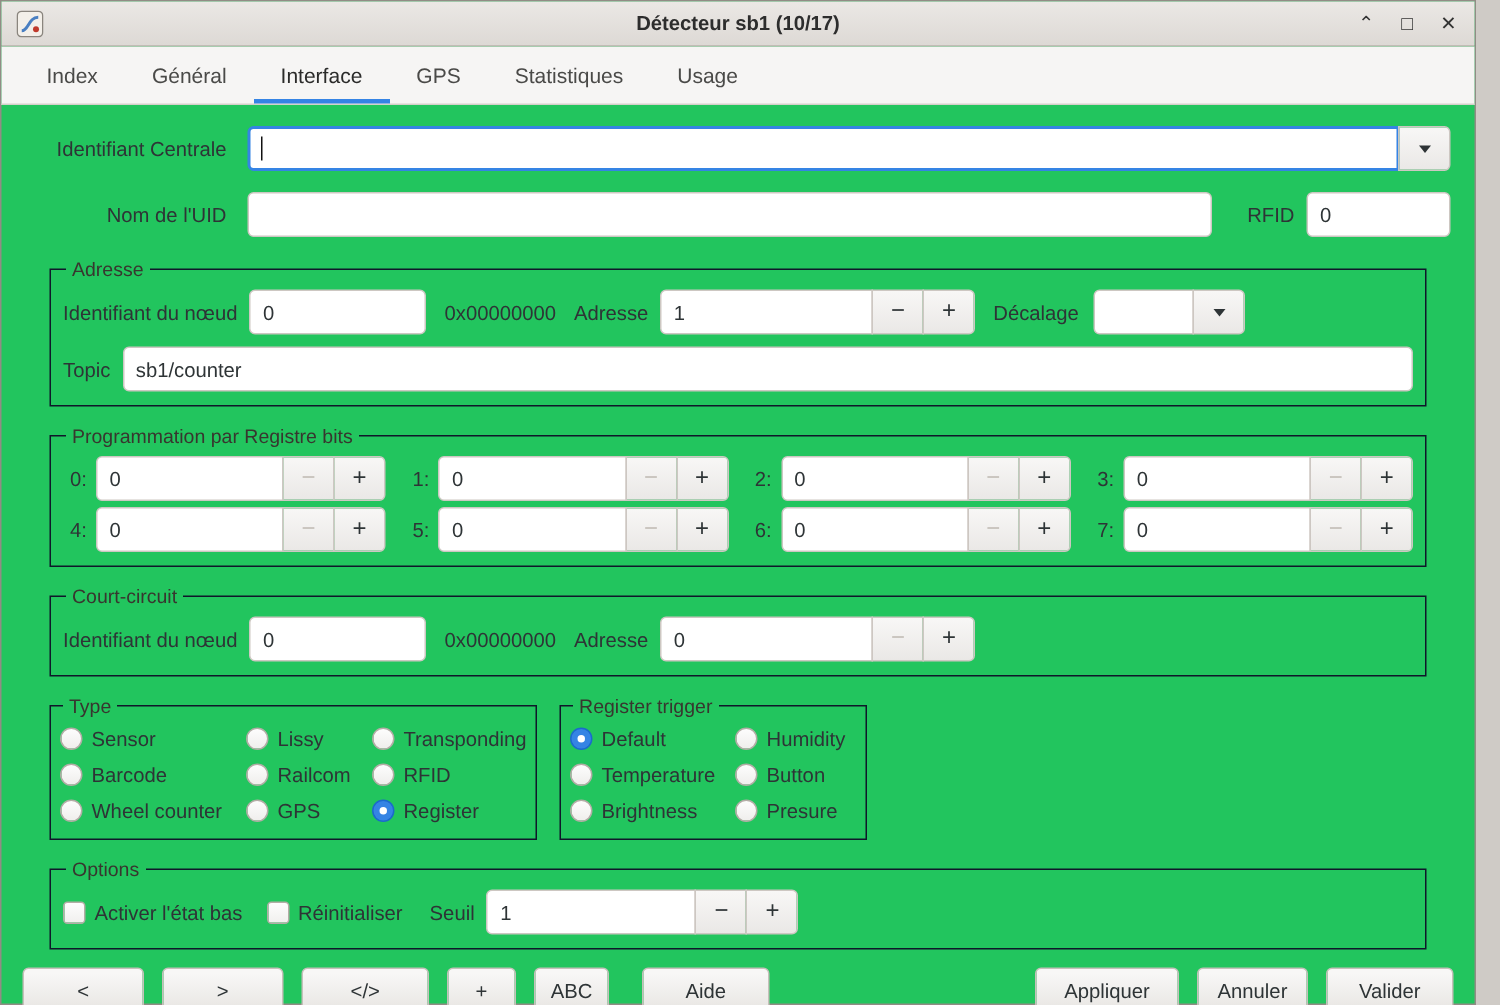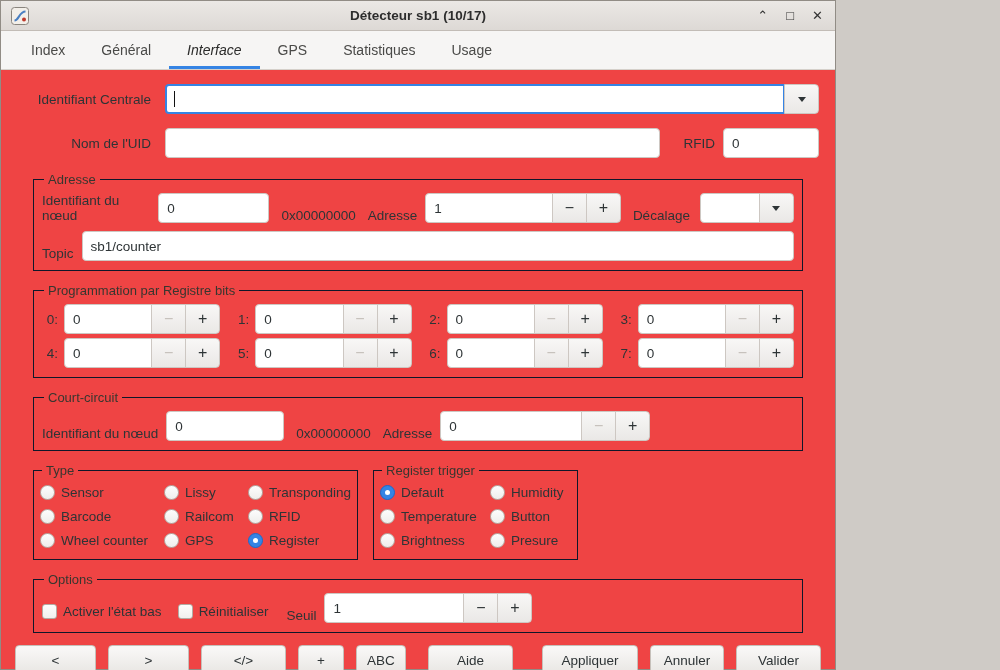--- a/index.html
+++ b/index.html
@@ -2,22 +2,22 @@
 <html><head>
 <meta charset="utf-8">
 <style>
   html,body{margin:0;padding:0;}
   body{
     width:1000px;height:670px;overflow:hidden;
     font-family:"Liberation Sans","DejaVu Sans",sans-serif;
     font-size:13.5px;color:#2e3436;background:#cfcbc6;
   }
   .window{
-    width:836px;height:670px;box-sizing:border-box;
-    border:1px solid #918c85;background:#ef4444;
+    width:984px;height:670px;box-sizing:border-box;
+    border:1px solid #918c85;background:#22c55e;
     display:flex;flex-direction:column;
   }
   
   .titlebar{
     position:relative;height:30px;flex:0 0 30px;
     background:linear-gradient(#ebe8e5,#ddd9d5);
     border-bottom:1px solid #c2bcb6;
     display:flex;align-items:center;padding:0 10px;box-sizing:border-box;
   }
   .app-icon{width:18px;height:18px;display:inline-flex;}
@@ -28,21 +28,21 @@
   .win-controls{position:absolute;right:12px;display:flex;gap:18px;align-items:center;}
   .wc{font-size:13px;color:#333;line-height:1;cursor:default;}
   
   .tabs{
     display:flex;align-items:stretch;height:39px;flex:0 0 39px;
     padding:0 12px;border-bottom:1px solid #d5d0ca;background:#f6f5f4;box-sizing:border-box;
   }
   .tab{
     display:flex;align-items:center;padding:0 18px;color:#4a4a48;font-size:14px;cursor:default;
   }
-  .tab.active{color:#2b2b2a;box-shadow:inset 0 -3px 0 #3584e4;font-style:italic;}
+  .tab.active{color:#2b2b2a;box-shadow:inset 0 -3px 0 #3584e4;}
   
   .content{flex:1;padding:12px 16px 0;box-sizing:border-box;display:flex;flex-direction:column;}
   .row{display:flex;align-items:center;justify-content:flex-end;}
   .lblcol{width:134px;text-align:right;flex:0 0 134px;margin-right:14px;white-space:nowrap;}
   .entry{
     background:#fff;border:1px solid #cdc7c2;border-radius:4px;height:30px;
     padding:0 8px;display:flex;align-items:center;box-sizing:border-box;overflow:hidden;white-space:pre;
   }
   .entry.focused{border:2px solid #3584e4;padding:0 7px;}
   .caret{width:1px;height:16px;background:#111;display:inline-block;}
@@ -57,21 +57,21 @@
   .spin.last{border-radius:0 4px 4px 0;}
   .spin.disabled{color:#c5c0ba;}
   .arrow-down{
     width:0;height:0;border-left:4px solid transparent;border-right:4px solid transparent;
     border-top:5px solid #2e3436;
   }
   fieldset{
     border:1px solid #0f172a;margin:12px 16px 0;padding:6px 8px 9px;box-sizing:border-box;
   }
   legend{font-size:13px;color:#38362f;padding:0 4px;margin-left:2px;}
-  .fsrow{display:flex;align-items:flex-end;}
+  .fsrow{display:flex;align-items:center;}
   .hex{margin:0 12px;white-space:nowrap;}
   
   .reg-row{display:flex;gap:13px;}
   .reg-row + .reg-row{margin-top:4px;}
   .reg-cell{flex:1;display:flex;align-items:center;min-width:0;}
   .reg-lbl{flex:0 0 16px;text-align:right;margin-right:6px;}
   .reg-cell .linked{flex:1;min-width:0;}
   
   .groups-row{display:flex;gap:15px;margin:12px 16px 0;align-items:flex-start;}
   .groups-row fieldset{margin:0;padding:2px 6px 7px;}

